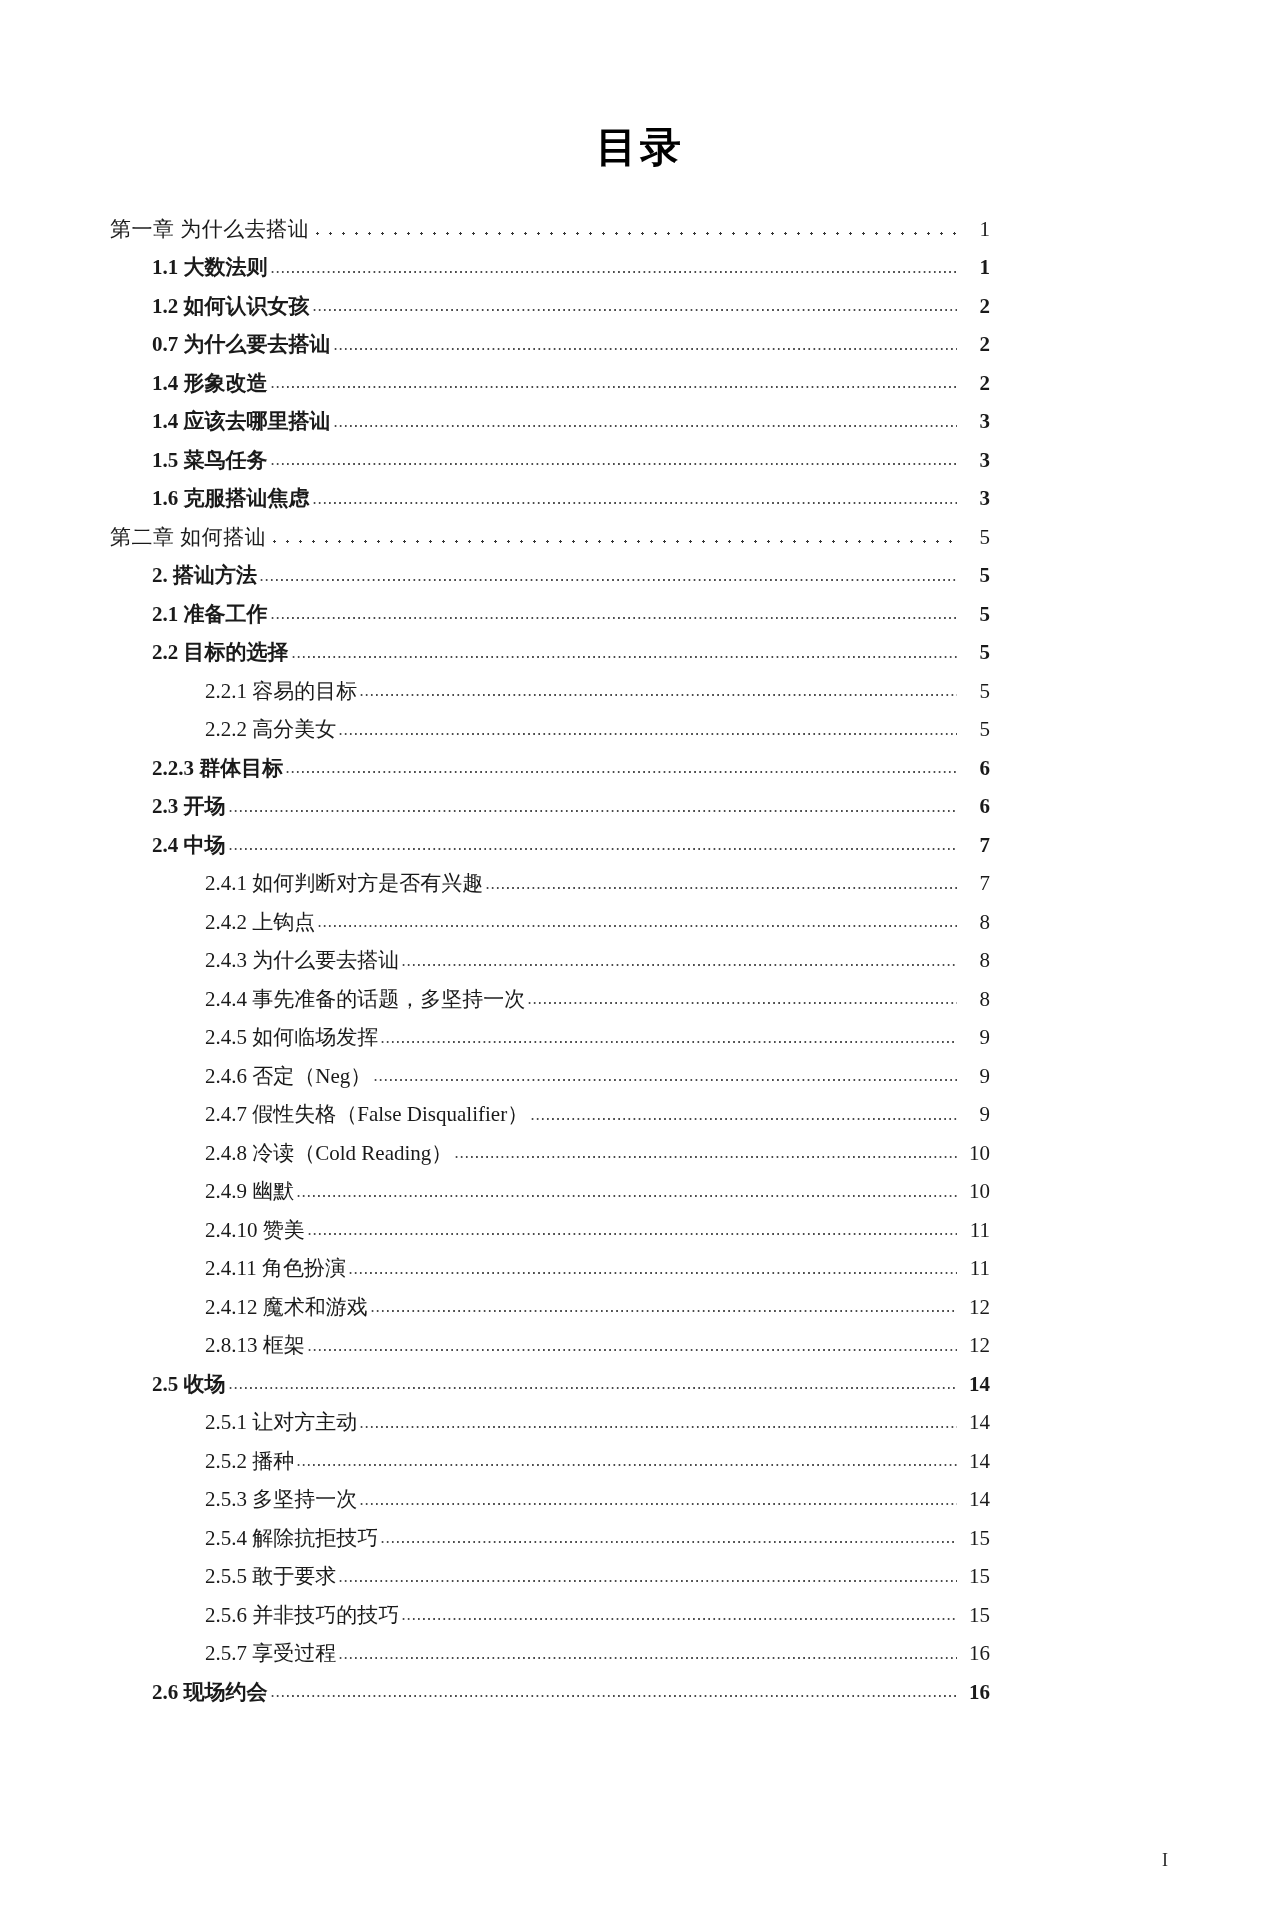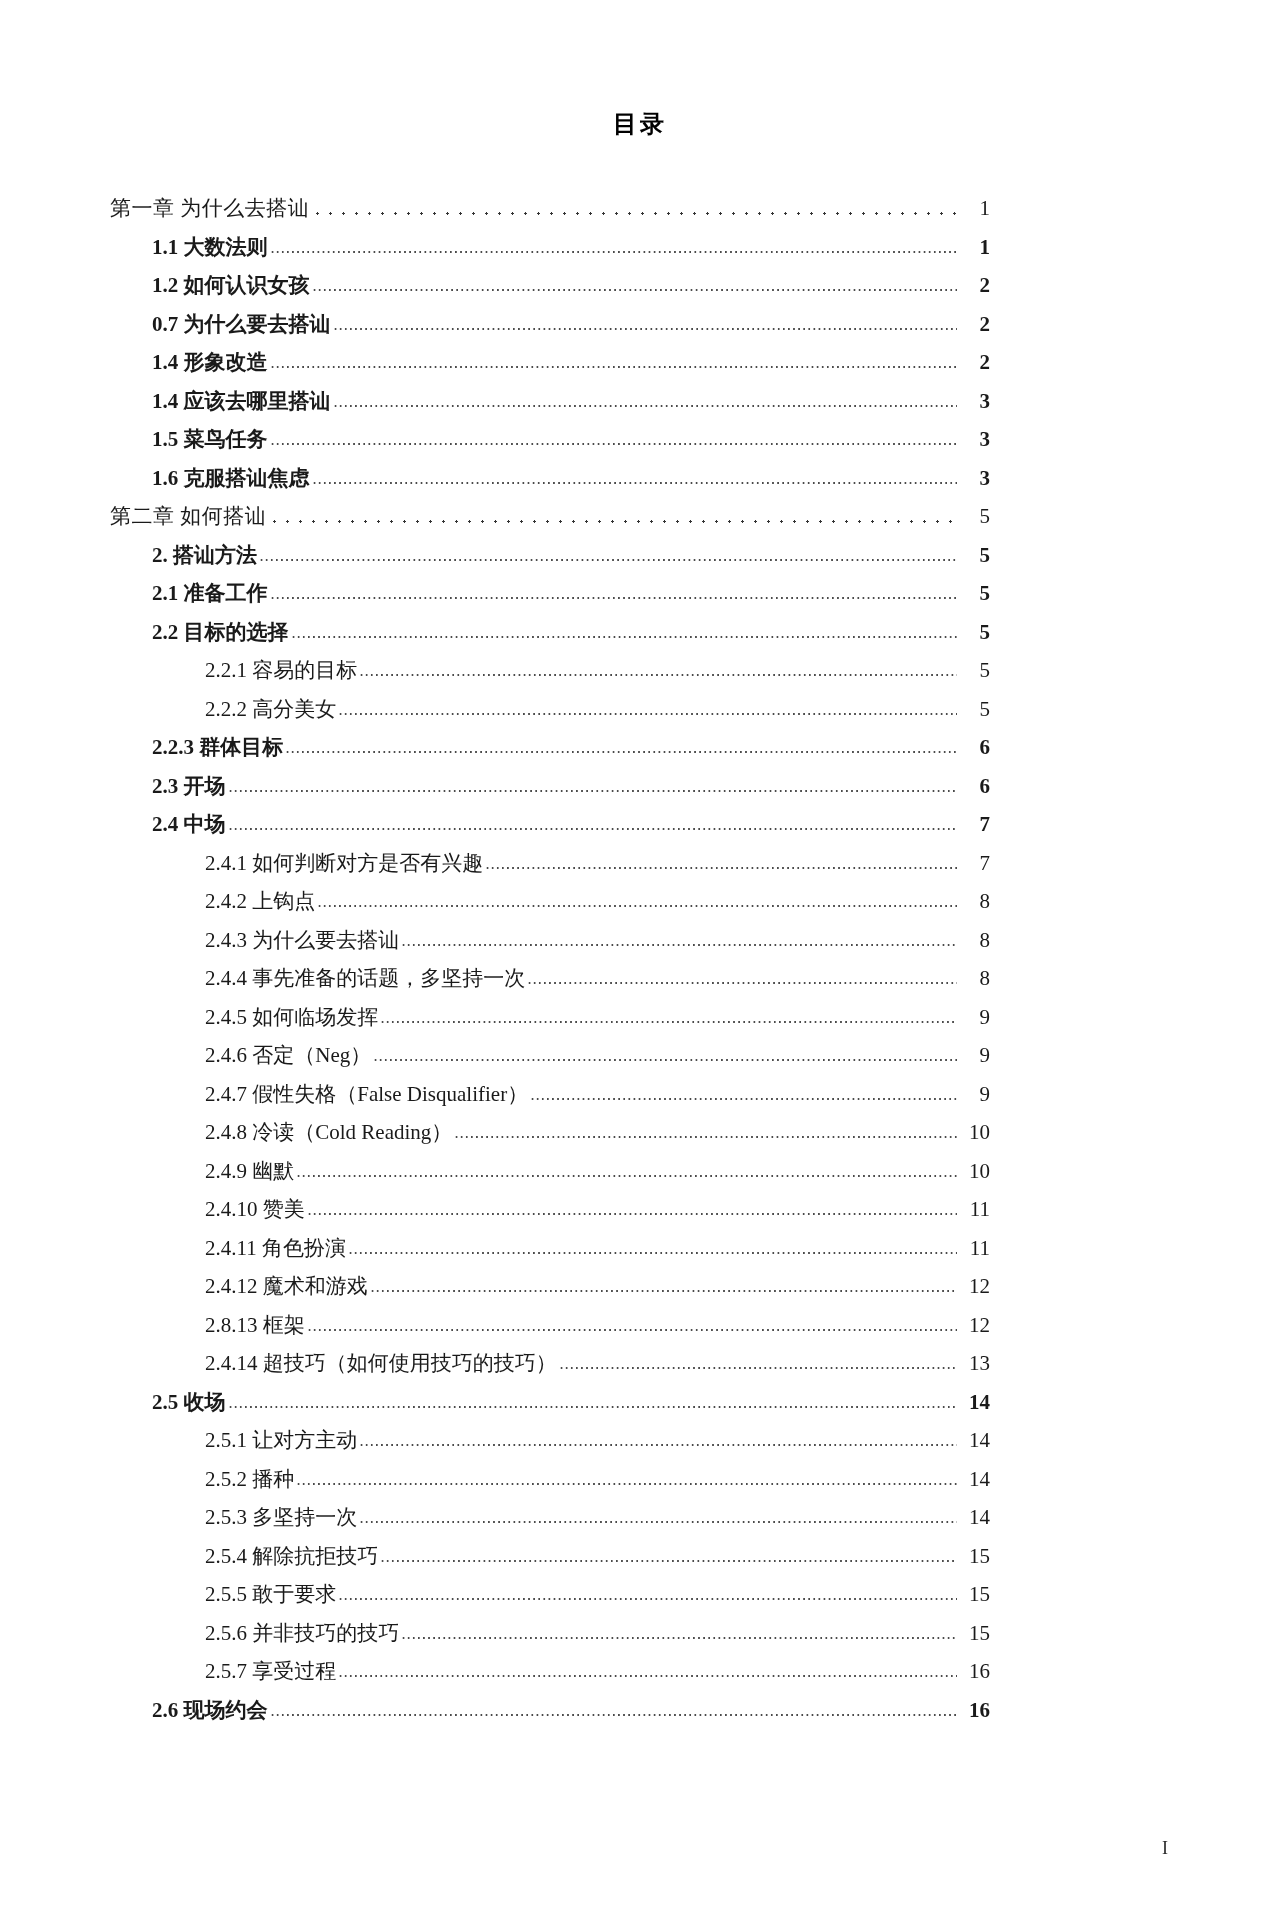--- a/index.html
+++ b/index.html
@@ -21,43 +21,43 @@
     height: 1911px;
     box-sizing: border-box;
     padding: 0;
     position: relative;
     background: #ffffff;
   }
 
   
   .toc-title {
     text-align: center;
-    font-size: 24px;
+    font-size: 41px;
     font-weight: bold;
     letter-spacing: 3px;
-    margin: 0;
+    margin: 12px;
     padding-top: 108px;
     color: #000000;
     font-family: "Liberation Serif", "DejaVu Serif", serif;
   }
 
   
   .toc-list {
     margin: 0;
     padding: 0;
     list-style: none;
     position: absolute;
     left: 110px;
     top: 198px;
     width: 880px;
   }
 
   .toc-entry {
     display: flex;
-    align-items: flex-start;
+    align-items: center;
     font-size: 21px;
     line-height: 1.0;
     height: 38.5px;
     color: #1a1a1a;
     white-space: nowrap;
   }
 
   .toc-entry .label {
     flex: 0 0 auto;
     padding-right: 2px;
@@ -269,25 +269,20 @@
       <li class="toc-entry lvl-2">
         <span class="label">2.4.12  魔术和游戏</span>
         <span class="leader"></span>
         <span class="page-num">12</span>
       </li>
       <li class="toc-entry lvl-2">
         <span class="label">2.8.13  框架</span>
         <span class="leader"></span>
         <span class="page-num">12</span>
       </li>
-      <li class="toc-entry lvl-2">
-        <span class="label">2.4.14  超技巧（如何使用技巧的技巧）</span>
-        <span class="leader"></span>
-        <span class="page-num">13</span>
-      </li>
       <li class="toc-entry lvl-1">
         <span class="label">2.5  收场</span>
         <span class="leader"></span>
         <span class="page-num">14</span>
       </li>
       <li class="toc-entry lvl-2">
         <span class="label">2.5.1  让对方主动</span>
         <span class="leader"></span>
         <span class="page-num">14</span>
       </li>

